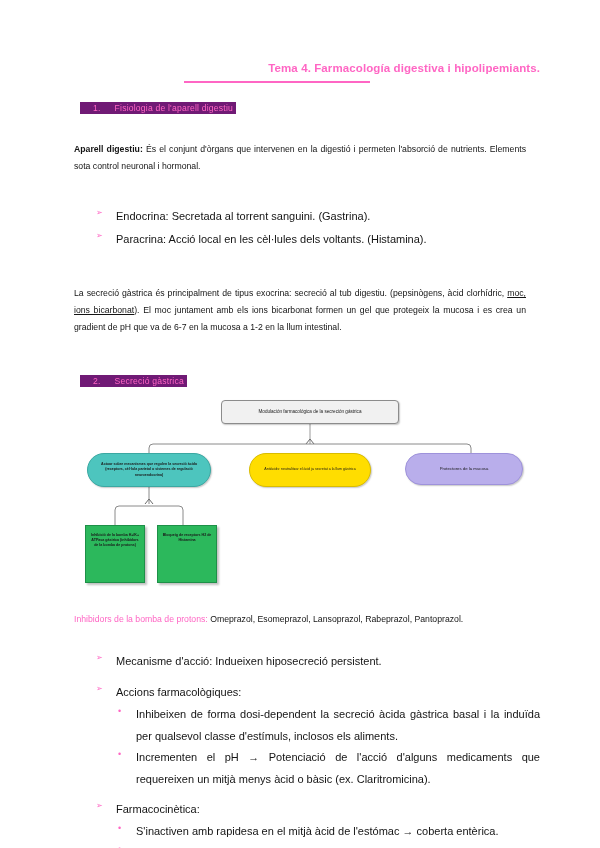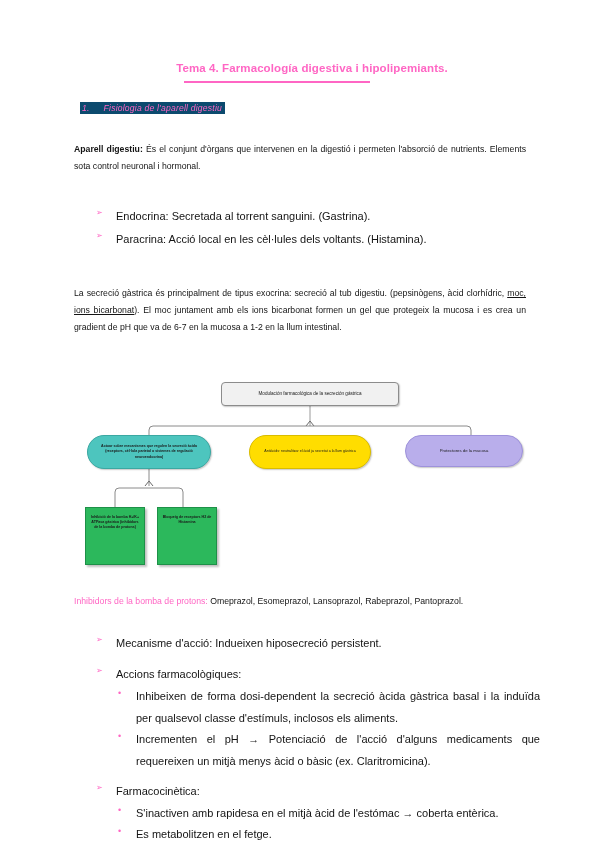--- a/index.html
+++ b/index.html
@@ -17,46 +17,45 @@
   .page {
     position: relative;
     width: 600px;
     height: 848px;
     box-sizing: border-box;
     padding: 62px 60px 0 60px;
   }
 
   
   .doc-title {
-    text-align: center;
+    text-align: right;
     font-size: 11.5px;
     font-weight: bold;
     color: #FF66C4;
     letter-spacing: 0.1px;
     margin: 0;
     padding-left: 24px;
   }
   .title-rule {
     width: 186px;
     height: 2px;
     background: #FF66C4;
     margin: 7px auto 0 auto;
     margin-left: 124px;
   }
 
   
   .section-head {
     font-size: 8.6px;
     color: #FF66C4;
-    background: #0c4a6e;
+    background: #701a75;
     display: inline-block;
-    padding: 1px 3px 1px 2px;
+    padding: 1px 3px 1px 13px;
     margin-left: 20px;
     letter-spacing: 0.2px;
-    font-style: italic;
   }
   .section-head .num { margin-right: 14px; }
 
   
   p.body {
     font-size: 8.7px;
     line-height: 1.95;
     text-align: justify;
     margin: 14px;
     color: #141414;
@@ -218,20 +217,25 @@
     <li>Endocrina: Secretada al torrent sanguini. (Gastrina).</li>
     <li>Paracrina: Acció local en les cèl·lules dels voltants. (Histamina).</li>
   </ul>
 
   <div class="sp-20"></div>
 
   <p class="body"><span>La secreció gàstrica és principalment de tipus exocrina: secreció al tub digestiu. (pepsinògens, àcid clorhídric, </span><span class="u">moc, ions bicarbonat</span><span>). El moc juntament amb els ions bicarbonat formen un gel que protegeix la mucosa i es crea un gradient de pH que va de 6-7 en la mucosa a 1-2 en la llum intestinal.</span></p>
 
   <div class="sp-20"></div>
 
+  <div>
+    <span class="section-head">
+      <span class="num">2.</span><span>Secreció gàstrica</span>
+    </span>
+  </div>
 
   <div class="diagram">
     <svg width="480" height="205" viewBox="0 0 480 205">
       <g fill="none" stroke="#4A4A4A" stroke-width="1">
 
         <path d="M250,32 L250,52" stroke="#9A9A9A"></path>
 
         <path d="M246,52 L250,47 L254,52" stroke="#6A6A6A"></path>
 
         <path d="M89,61 L89,56 Q89,52 93,52 L407,52 Q411,52 411,56 L411,61" stroke="#8A8A8A"></path>

